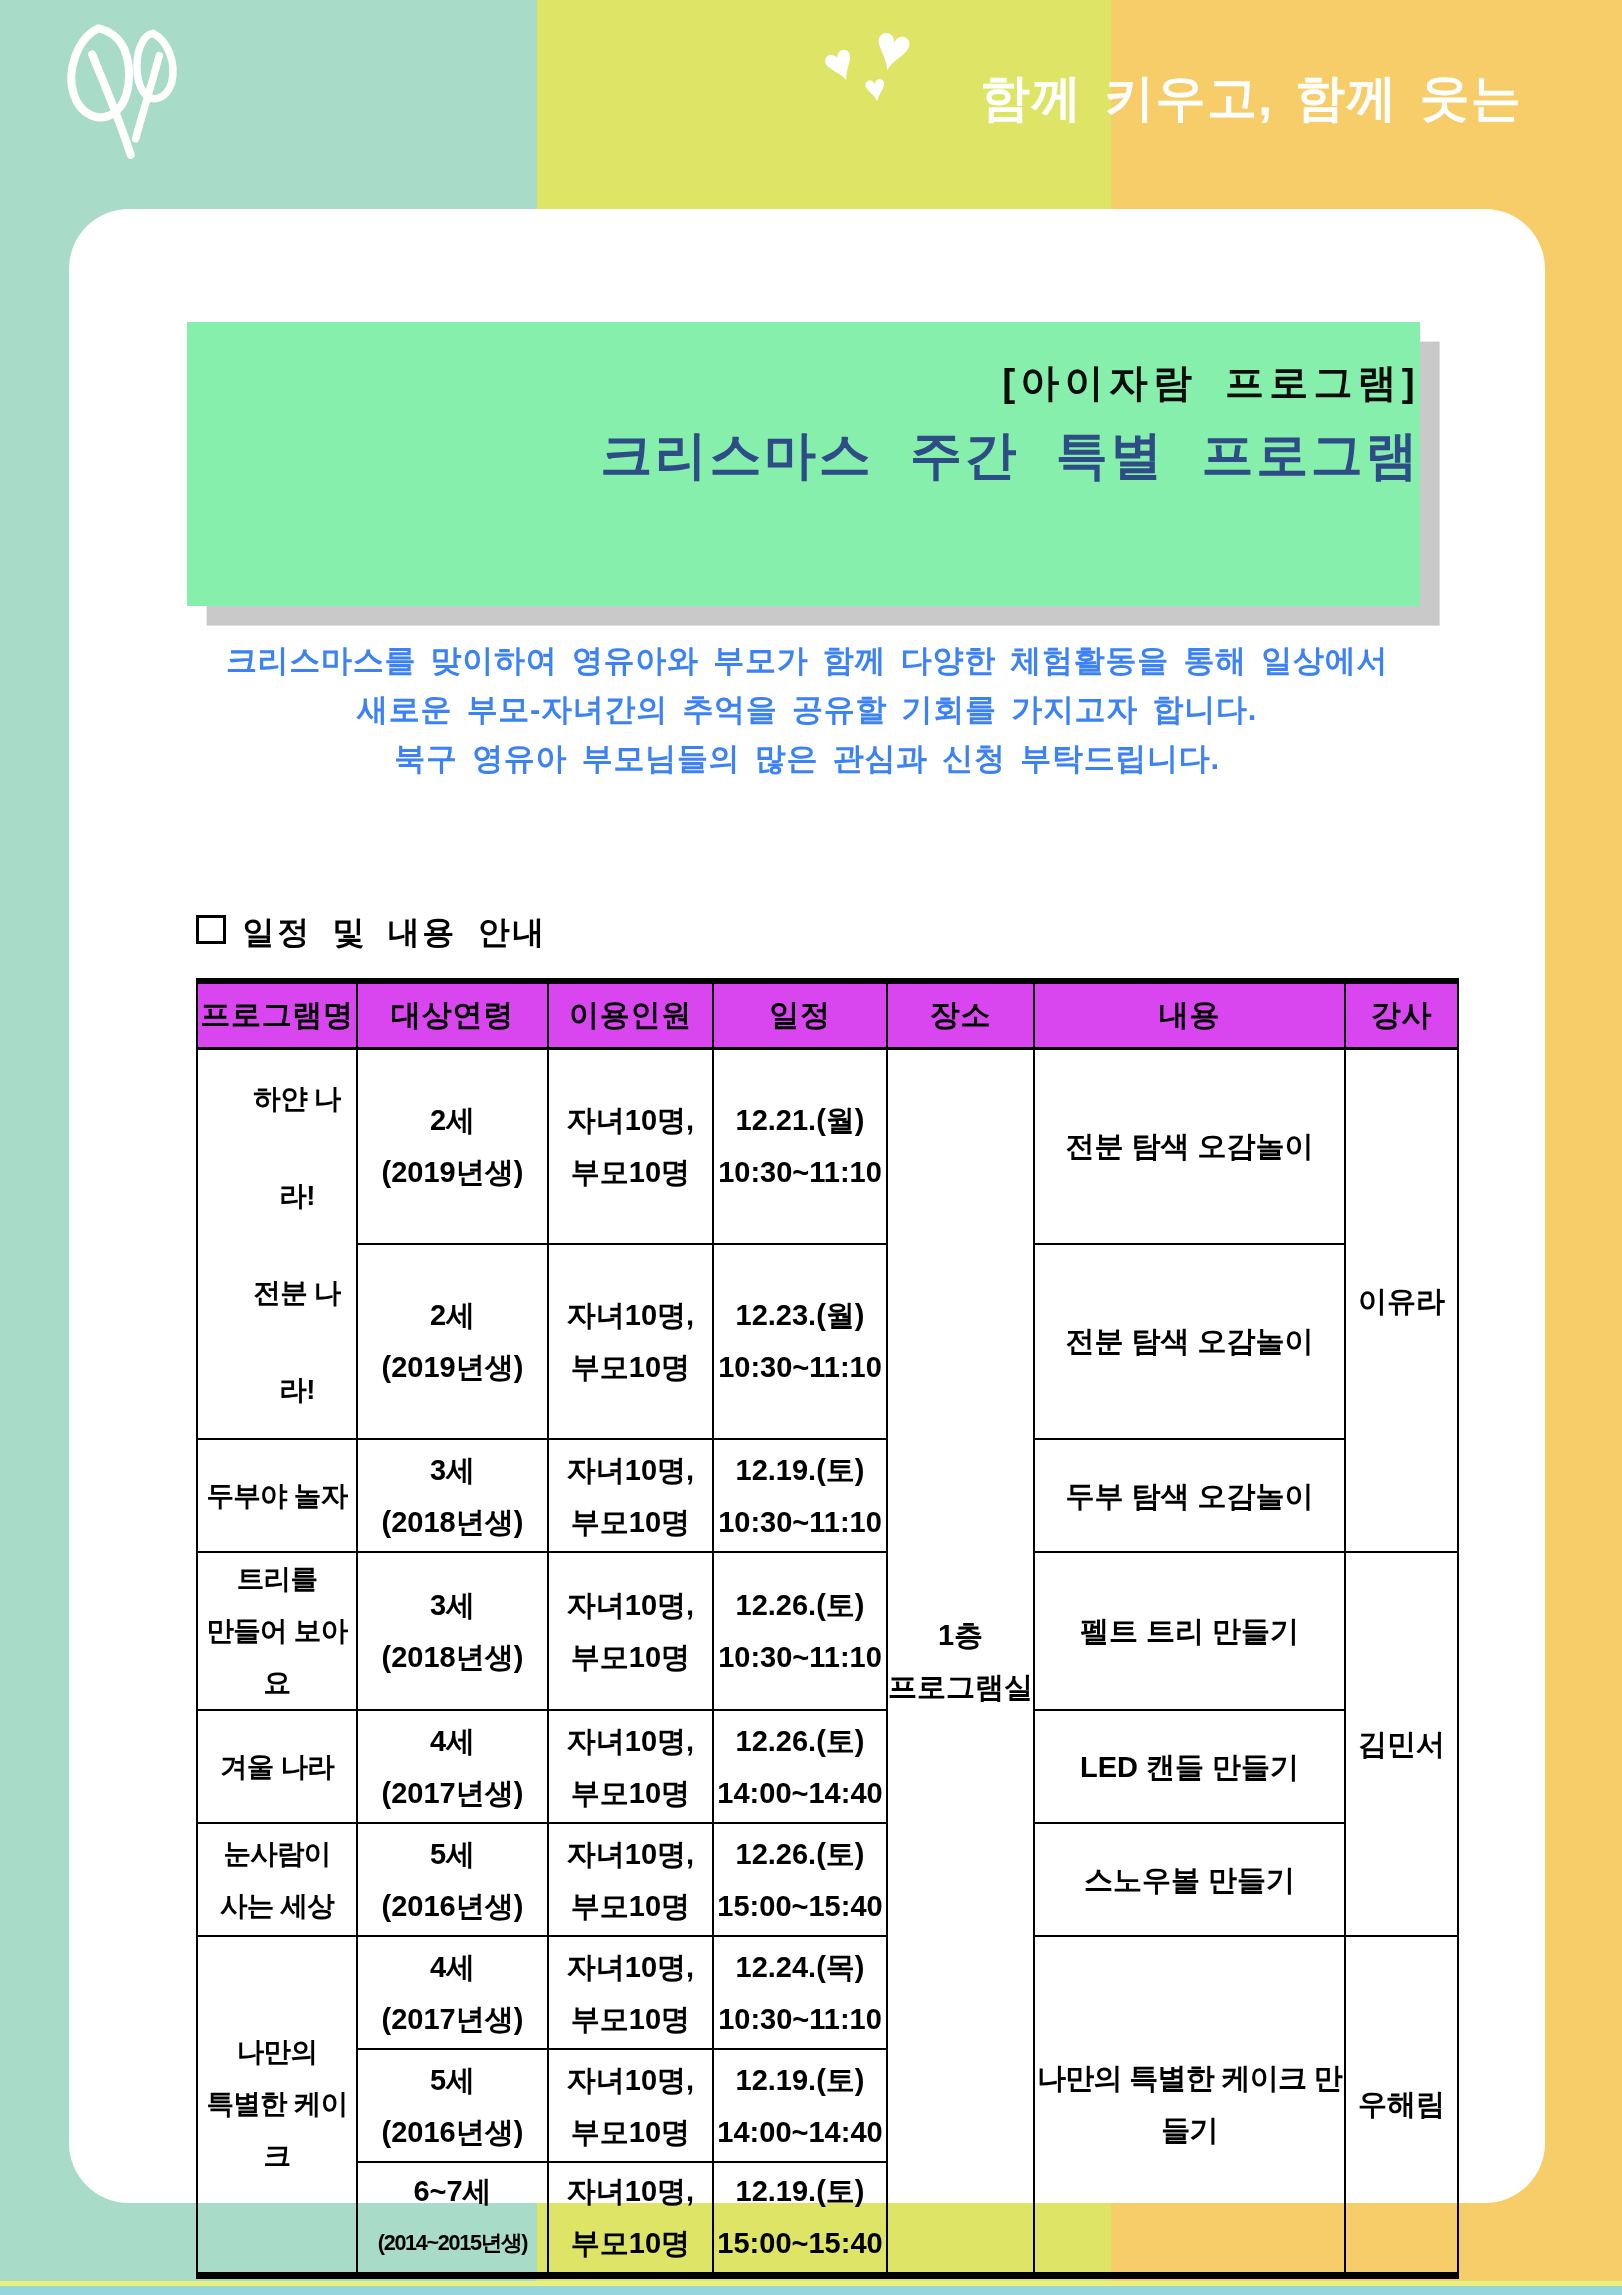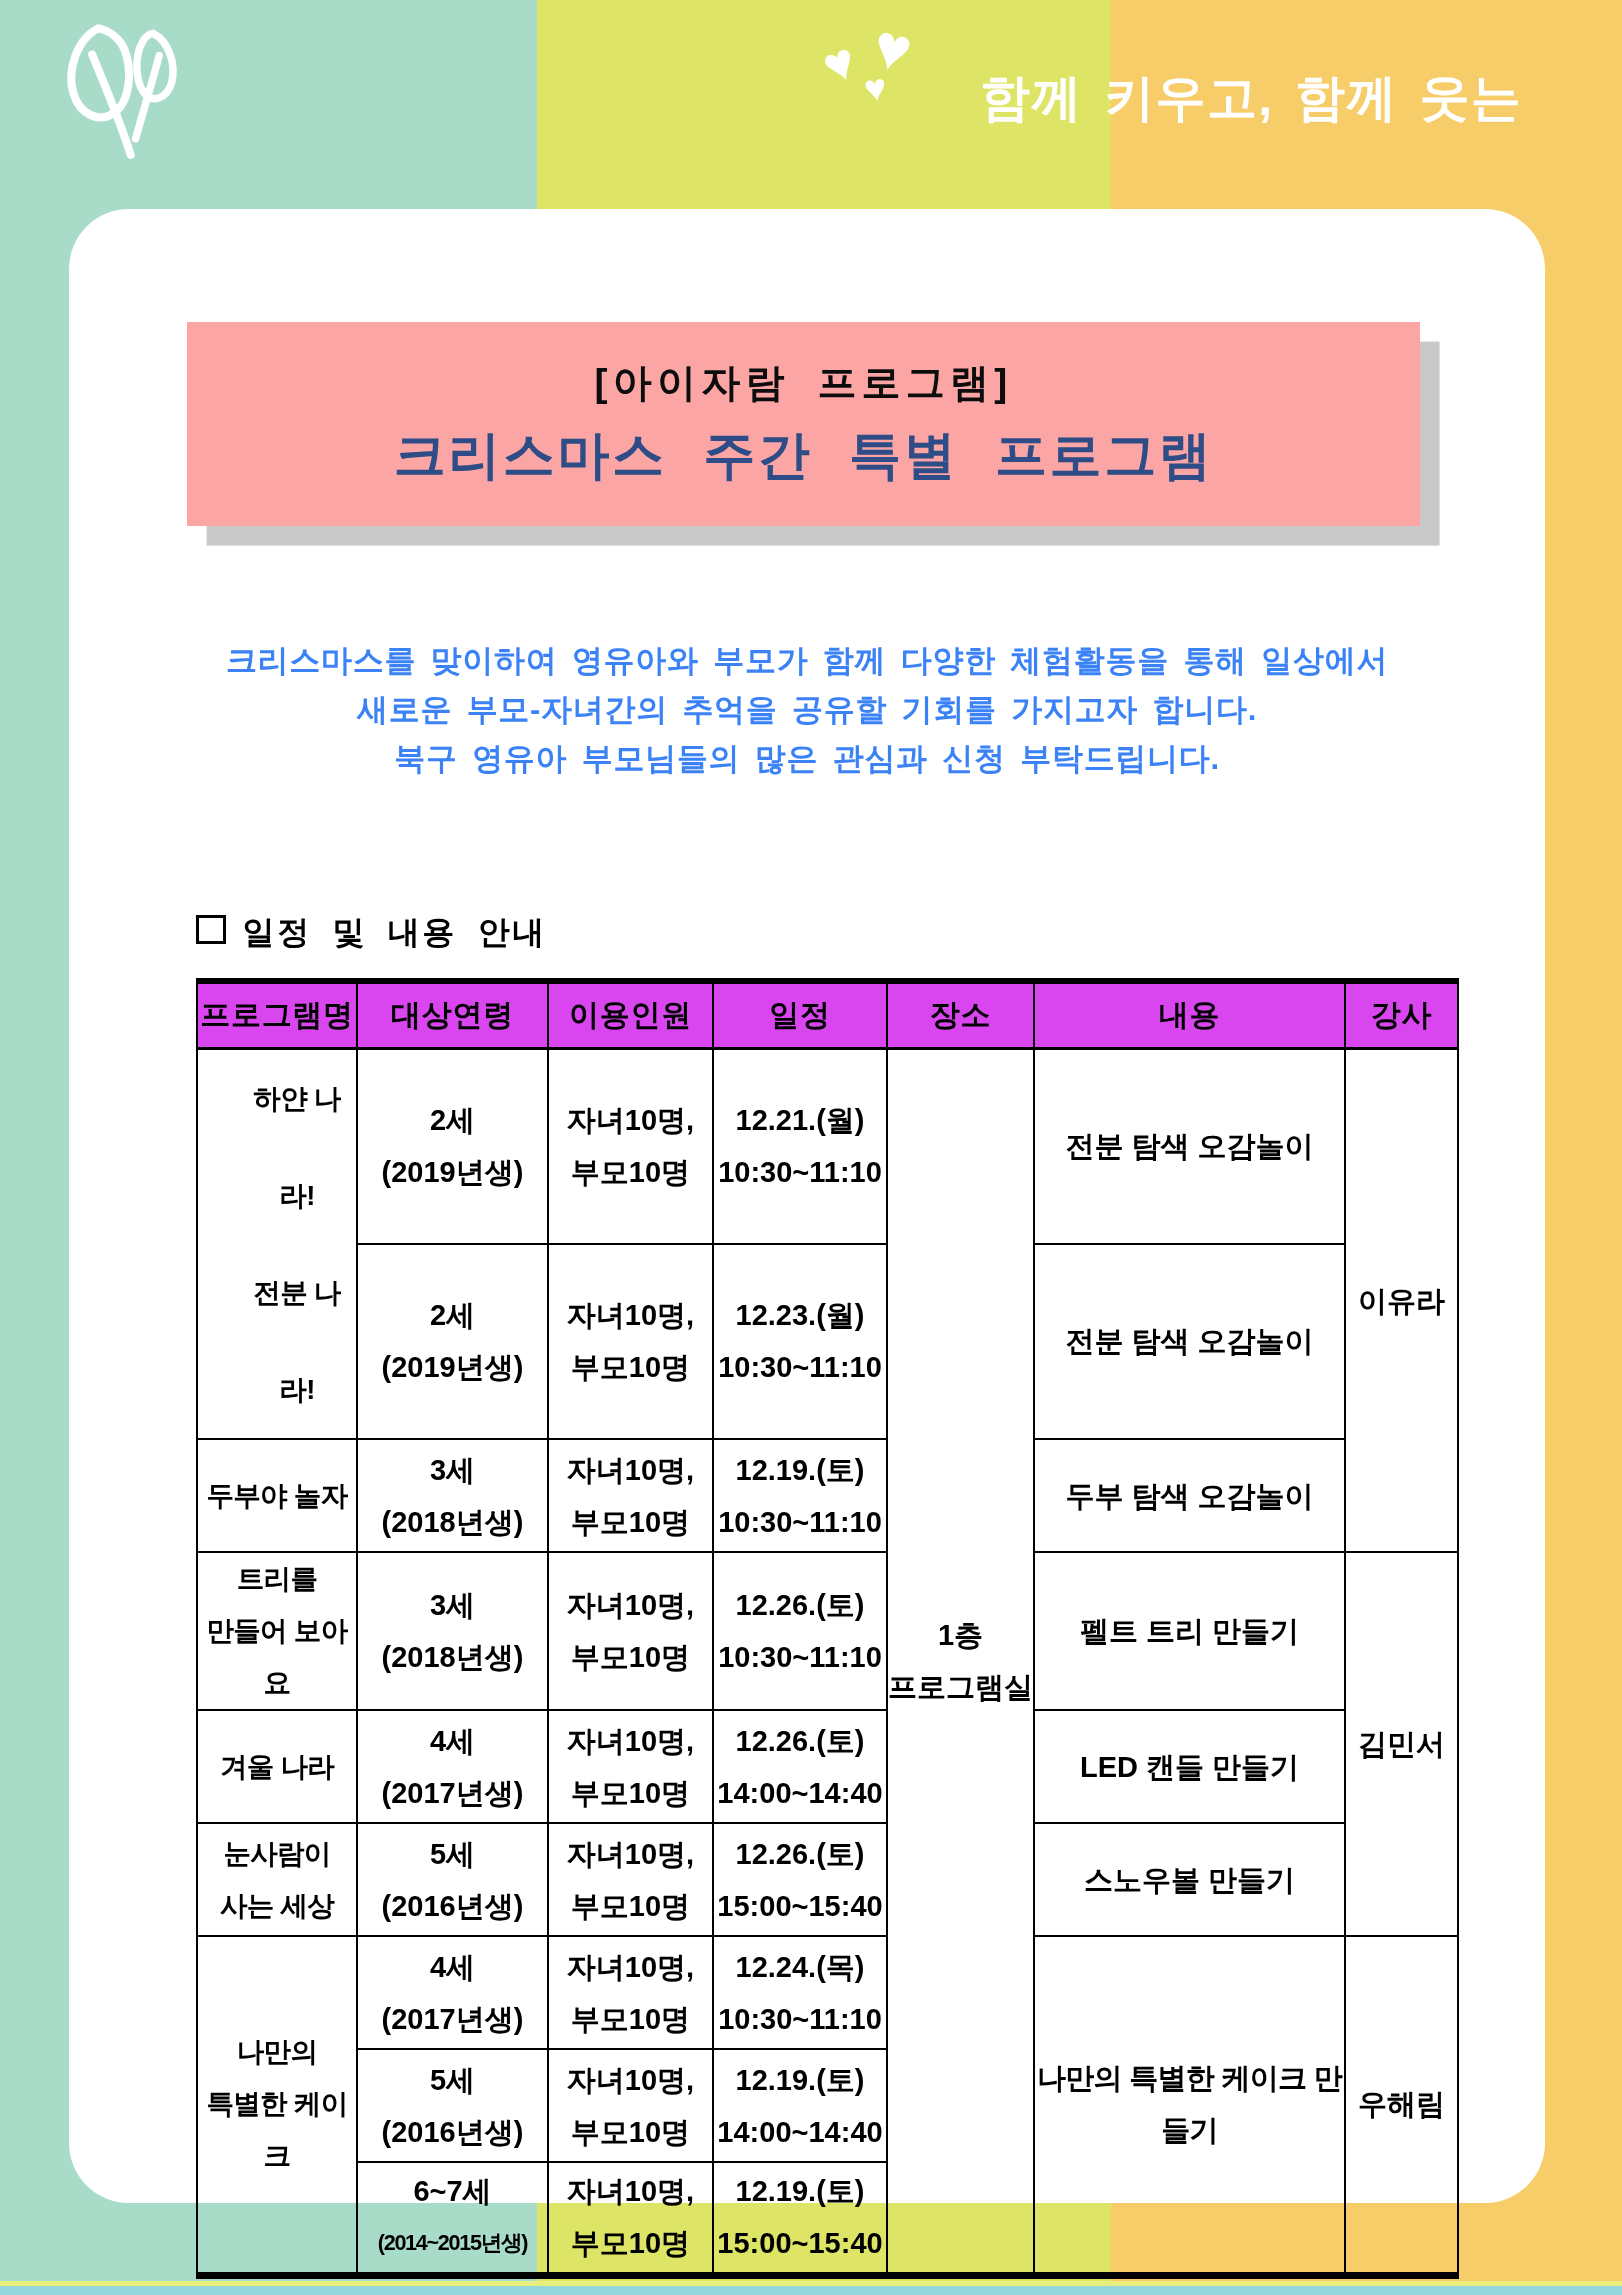--- a/index.html
+++ b/index.html
@@ -29,22 +29,22 @@
   .heart2{left:874px;top:17px;font-size:63px;transform:rotate(14deg);}
   .heart3{left:864px;top:69px;font-size:38px;transform:rotate(-8deg);}
 
   .slogan{
     position:absolute;top:67px;right:101px;text-align:left;color:#ffffff;
     font-size:50px;line-height:63px;letter-spacing:1.3px;word-spacing:6.5px;
   }
 
   
   .title-box{
-    position:absolute;left:187px;top:322px;width:1233px;height:204px;
-    background:#fca5a5;box-shadow:19.6px 19.6px 0 0 #C9C9C9;text-align:center;
+    position:absolute;left:187px;top:322px;width:1233px;height:284px;
+    background:#86efac;box-shadow:19.6px 19.6px 0 0 #C9C9C9;text-align:right;
   }
   .subtitle{margin-top:34px;font-size:39px;color:#0d0d0d;letter-spacing:5.2px;word-spacing:11.8px;}
   .main-title{margin-top:10.5px;font-size:52px;color:#2E4C86;letter-spacing:2.6px;word-spacing:19.6px;}
 
   
   .intro{
     position:absolute;left:69px;top:636px;width:1476px;text-align:center;
     color:#3b82f6;font-size:31px;line-height:49px;letter-spacing:0.7px;word-spacing:5.2px;
   }
 

